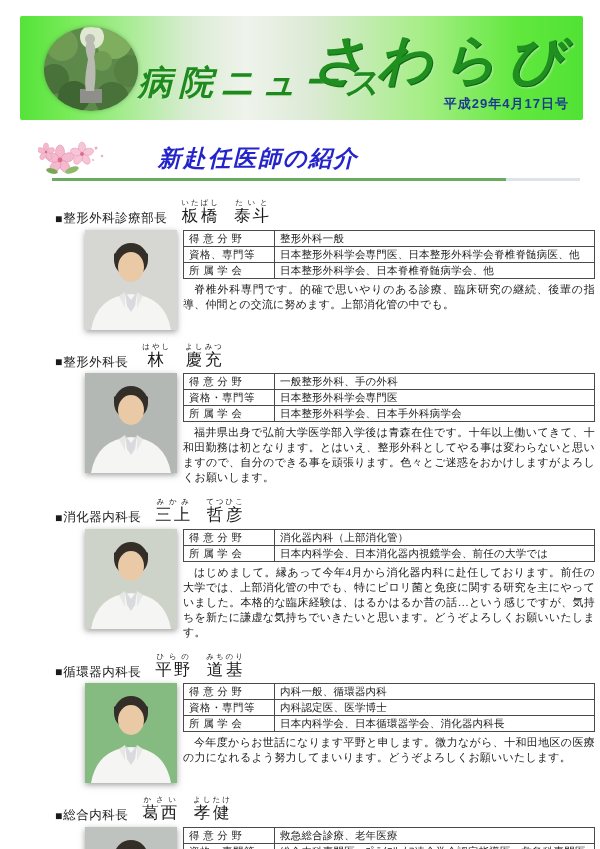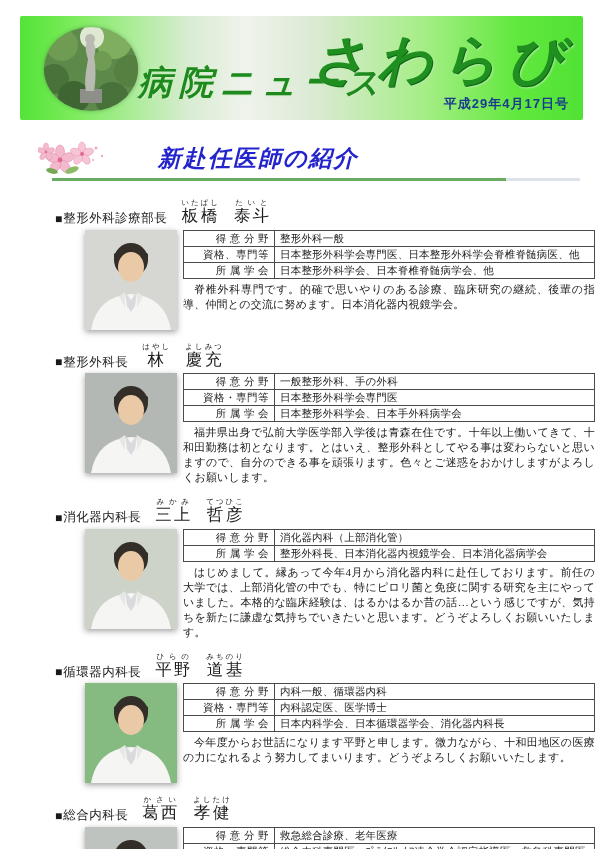--- a/index.html
+++ b/index.html
@@ -60,21 +60,21 @@
     box-shadow:0 2px 6px rgba(110,110,110,.65);
   }
   .photo svg{display:block;width:100%;height:100%;}
   .doc-right{margin-left:6px;flex:1;min-width:0;}
   table.info{
     width:100%;border-collapse:collapse;border:1.5px solid #4a4a4a;
     font-size:10.5px;table-layout:fixed;
   }
   table.info td{border:1px solid #4a4a4a;padding:1px 5px;height:13px;line-height:13px;
     white-space:nowrap;overflow:hidden;}
-  td.t-label{width:80px;text-align:right;letter-spacing:.5px;}
+  td.t-label{width:80px;text-align:left;letter-spacing:.5px;}
   td.t-value{letter-spacing:.2px;}
   .doc-para{
     margin:3px 0 0 0;font-size:11px;line-height:15px;text-align:justify;
     text-indent:1em;letter-spacing:.2px;
   }
 </style>
 </head>
 <body>
 
 <div class="page">
@@ -178,21 +178,21 @@
                 <tr>
                   <td class="t-label">資格、専門等</td>
                   <td class="t-value">日本整形外科学会専門医、日本整形外科学会脊椎脊髄病医、他</td>
                 </tr>
                 <tr>
                   <td class="t-label">所 属 学 会</td>
                   <td class="t-value">日本整形外科学会、日本脊椎脊髄病学会、他</td>
                 </tr>
               </tbody>
             </table>
-        <p class="doc-para">脊椎外科専門です。的確で思いやりのある診療、臨床研究の継続、後輩の指導、仲間との交流に努めます。日本消化器内視鏡学会。</p>
+        <p class="doc-para">脊椎外科専門です。的確で思いやりのある診療、臨床研究の継続、後輩の指導、仲間との交流に努めます。上部消化管の中でも。</p>
       </div>
     </div>
   </div>
 
   <div class="doc">
     <div class="doc-heading">
       <span class="doc-marker">■</span>
       <span class="doc-role">整形外科長</span>
       <span class="doc-name">
         <ruby><span>林</span><rt>はやし</rt></ruby>
@@ -258,21 +258,21 @@
       </div>
       <div class="doc-right">
         <table class="info">
               <tbody>
                 <tr>
                   <td class="t-label">得 意 分 野</td>
                   <td class="t-value">消化器内科（上部消化管）</td>
                 </tr>
                 <tr>
                   <td class="t-label">所 属 学 会</td>
-                  <td class="t-value">整形外科長、日本消化器内視鏡学会、日本消化器病学会</td>
+                  <td class="t-value">日本内科学会、日本消化器内視鏡学会、前任の大学では</td>
                 </tr>
               </tbody>
             </table>
         <p class="doc-para">はじめまして。縁あって今年4月から消化器内科に赴任しております。前任の大学では、上部消化管の中でも、特にピロリ菌と免疫に関する研究を主にやっていました。本格的な臨床経験は、はるかはるか昔の話…という感じですが、気持ちを新たに謙虚な気持ちでいきたいと思います。どうぞよろしくお願いいたします。</p>
       </div>
     </div>
   </div>
 
   <div class="doc">
     <div class="doc-heading">

